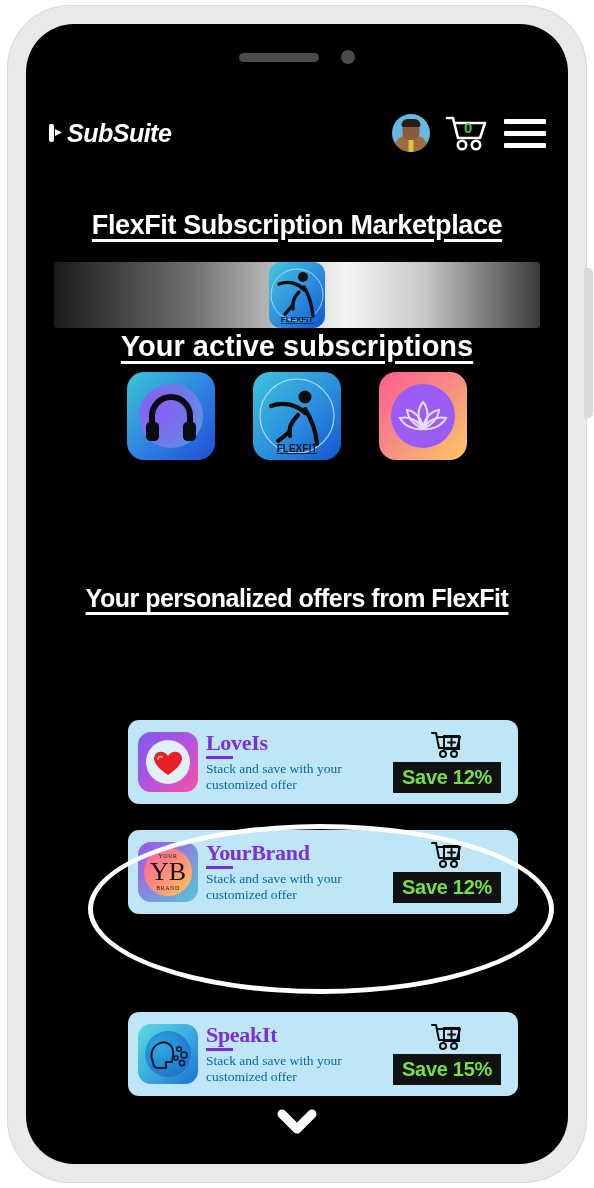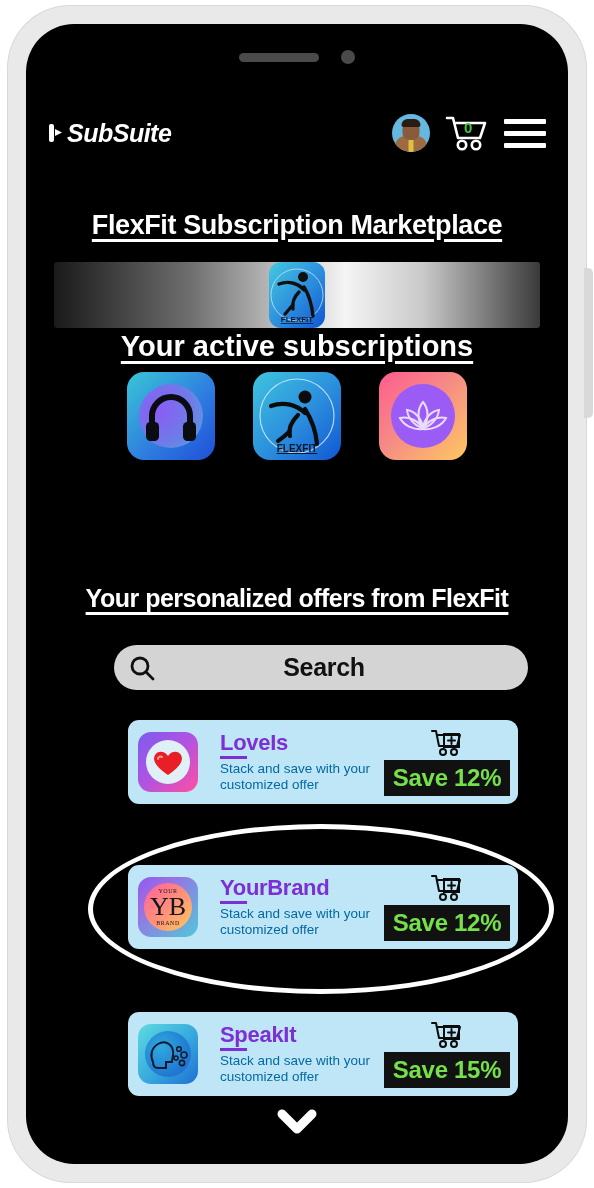--- a/index.html
+++ b/index.html
@@ -154,21 +154,21 @@
   }
 
   
   .offer-card {
     position: absolute; left: 102px;
     width: 390px; height: 84px;
     background: #bfe6f7; border-radius: 11px;
     display: flex; align-items: center; padding: 0 10px;
   }
   .card-1 { top: 696px; }
-  .card-2 { top: 841px; }
+  .card-2 { top: 806px; }
   .card-3 { top: 988px; }
 
   .offer-icon { width: 60px; height: 60px; border-radius: 13px; position: relative; overflow: hidden; flex: none; }
   .icon-loveis { background: linear-gradient(135deg,#7b5cf0 0%, #b353e0 50%, #ff4fa0 100%); }
   .icon-loveis .disc {
     position: absolute; left: 50%; top: 50%; transform: translate(-50%,-50%);
     width: 44px; height: 44px; border-radius: 50%; background: #dff0f7;
   }
   .icon-yourbrand { background: linear-gradient(135deg,#8a5cf0 0%, #9c6be4 25%, #52c8d8 100%); }
   .icon-yourbrand .disc {
@@ -186,35 +186,35 @@
     position: absolute; left: 50%; top: 50%; transform: translate(-50%,-50%);
     font-family: "Liberation Serif", serif; font-size: 26px; color: #15151e;
   }
   .icon-speakit { background: linear-gradient(135deg,#5ddbe0 0%, #36a8dd 55%, #1f6fd4 100%); }
   .icon-speakit .disc {
     position: absolute; left: 50%; top: 50%; transform: translate(-50%,-50%);
     width: 46px; height: 46px; border-radius: 50%;
     background: radial-gradient(circle at 35% 35%, #2fa9de 0%, #1a62cc 100%);
   }
 
-  .offer-text { margin-left: 22px; flex: 1; min-width: 0; }
+  .offer-text { margin-left: 8px; flex: 1; min-width: 0; font-family: Liberation Serif, serif; }
   .offer-name {
     font-size: 22px; font-weight: 800; color: #7b2fd4; line-height: 1.05;
     letter-spacing: -0.3px;
   }
   .offer-rule { width: 27px; height: 3px; background: #7b2fd4; margin: 2px 0 2px; }
   .offer-desc { font-size: 13.5px; color: #0369a1; line-height: 1.18; font-weight: 400; }
 
   .offer-right {
     width: 122px; flex: none; display: flex; flex-direction: column;
     align-items: center; justify-content: center; gap: 1px;
   }
   .save-badge {
     background: #111111; color: #74e04a;
-    font-size: 24px; font-weight: 800; letter-spacing: -0.3px;
+    font-size: 20px; font-weight: 800; letter-spacing: -0.3px;
     padding: 4px 9px; white-space: nowrap;
   }
 
   
   .highlight-ellipse {
     position: absolute; left: 62px; top: 800px;
     width: 466px; height: 170px;
     border: 5px solid #ffffff; border-radius: 50%;
     pointer-events: none;
   }
@@ -324,29 +324,20 @@
             <path d="M44 57 C35 58 25 54 21 46 C30 44 40 49 44 57Z"></path>
             <path d="M44 57 C53 58 63 54 67 46 C58 44 48 49 44 57Z"></path>
           </g>
         </svg>
       </div>
 
     </div>
 
     <div class="section-title title-offers">Your personalized offers from FlexFit</div>
 
-    <div class="search-bar">
-      <span class="search-icon-box">
-        <svg width="28" height="28" viewBox="0 0 28 28">
-          <circle cx="12" cy="12" r="8" fill="none" stroke="#101010" stroke-width="2.8"></circle>
-          <line x1="18" y1="18" x2="25" y2="25" stroke="#101010" stroke-width="2.8" stroke-linecap="round"></line>
-        </svg>
-      </span>
-      <span class="search-label">Search</span>
-    </div>
 
     <div class="offer-card card-1">
       <div class="offer-icon icon-loveis">
         <span class="disc"></span>
         <svg width="60" height="60" viewBox="0 0 60 60" style="position:absolute;left:0;top:0">
           <path d="M30 43 C18 35 14 28 17 23 C20 18 27 19 30 24 C33 19 40 18 43 23 C46 28 42 35 30 43Z" fill="#e81f26"></path>
           <path d="M24 25 C22 24 20 25 20 27" fill="none" stroke="#ff9a9a" stroke-width="2" stroke-linecap="round"></path>
         </svg>
       </div>
       <div class="offer-text">

